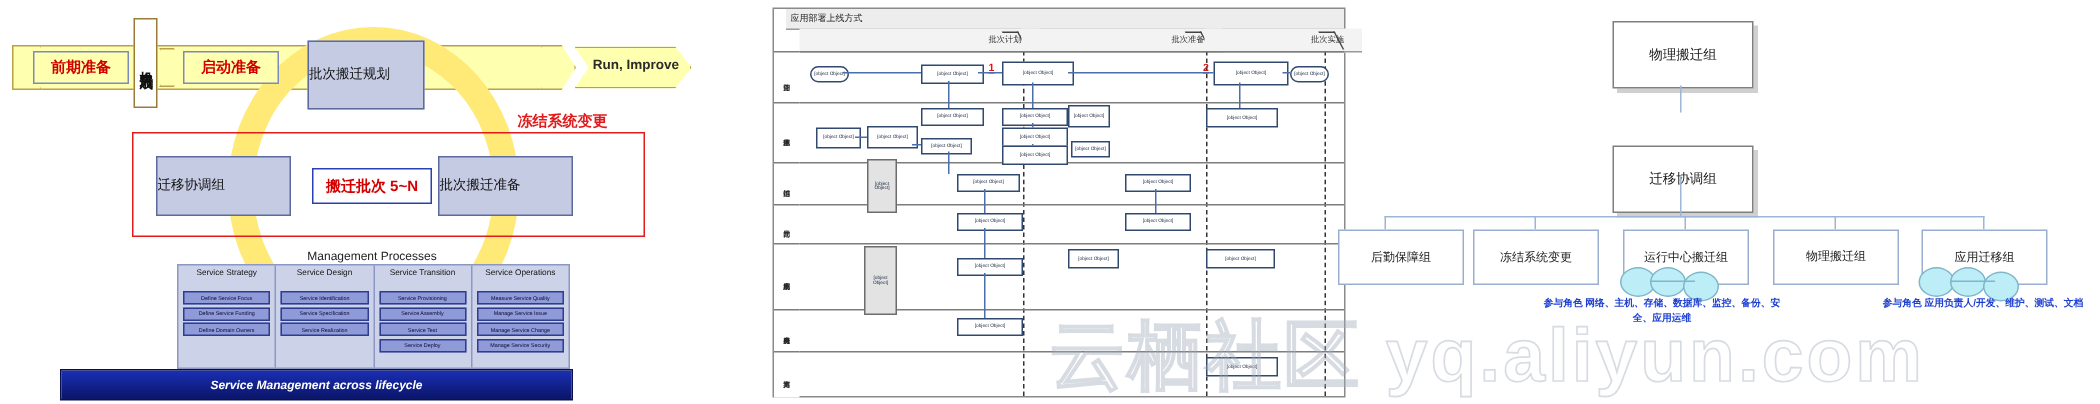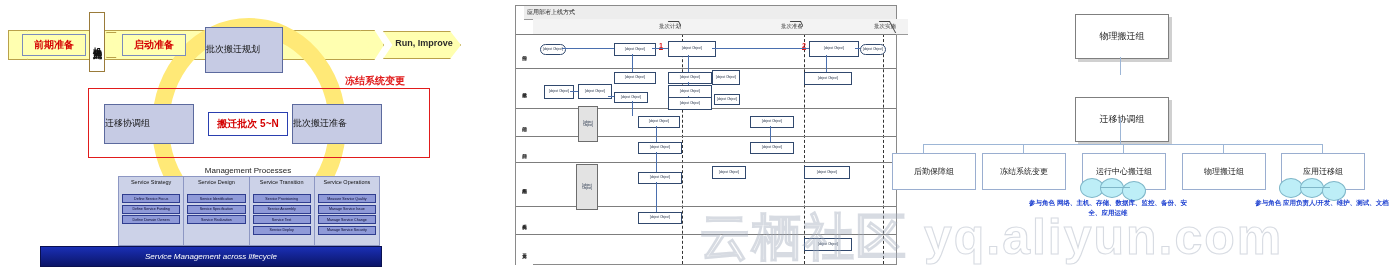--- a/index.html
+++ b/index.html
@@ -42,21 +42,21 @@
   .svc-col:last-child{border-right:0;}
   .svc-col .h{font-size:5.5px;text-align:center;color:#111;line-height:1.25;height:14px;}
   .svc-item{margin:1.4px 1px;height:7px;background:#8f9ad8;border:.7px solid #2f3d8f;
     font-size:3.6px;color:#0b0b33;display:flex;align-items:center;justify-content:center;
     overflow:hidden;white-space:nowrap;}
 
   .blue-band{position:absolute;left:40px;top:246px;width:340px;height:19px;
     background:linear-gradient(180deg,#1a2fb5 0%,#0b1568 100%);
     border:1px solid #0a1050;
     display:flex;align-items:center;justify-content:center;}
-  .blue-band span{font-size:8px;font-style:italic;font-weight:normal;color:#fff;}
+  .blue-band span{font-size:8px;font-style:italic;font-weight:bold;color:#fff;}
 
   
   #panel-flow{position:absolute;left:515px;top:5px;width:380px;height:258px;
     background:#fff;border:1px solid #8a8a8a;}
   .flow-title{position:absolute;left:8px;top:0;right:0;height:13px;
     background:#ededed;border-bottom:1px solid #9a9a9a;font-size:6px;color:#222;
     display:flex;align-items:center;padding-left:3px;}
   .flow-phase{position:absolute;top:13px;height:15px;background:#f3f3f3;
     border-bottom:1px solid #9a9a9a;font-size:5.5px;color:#333;
     display:flex;align-items:center;justify-content:flex-end;padding-right:12px;}

